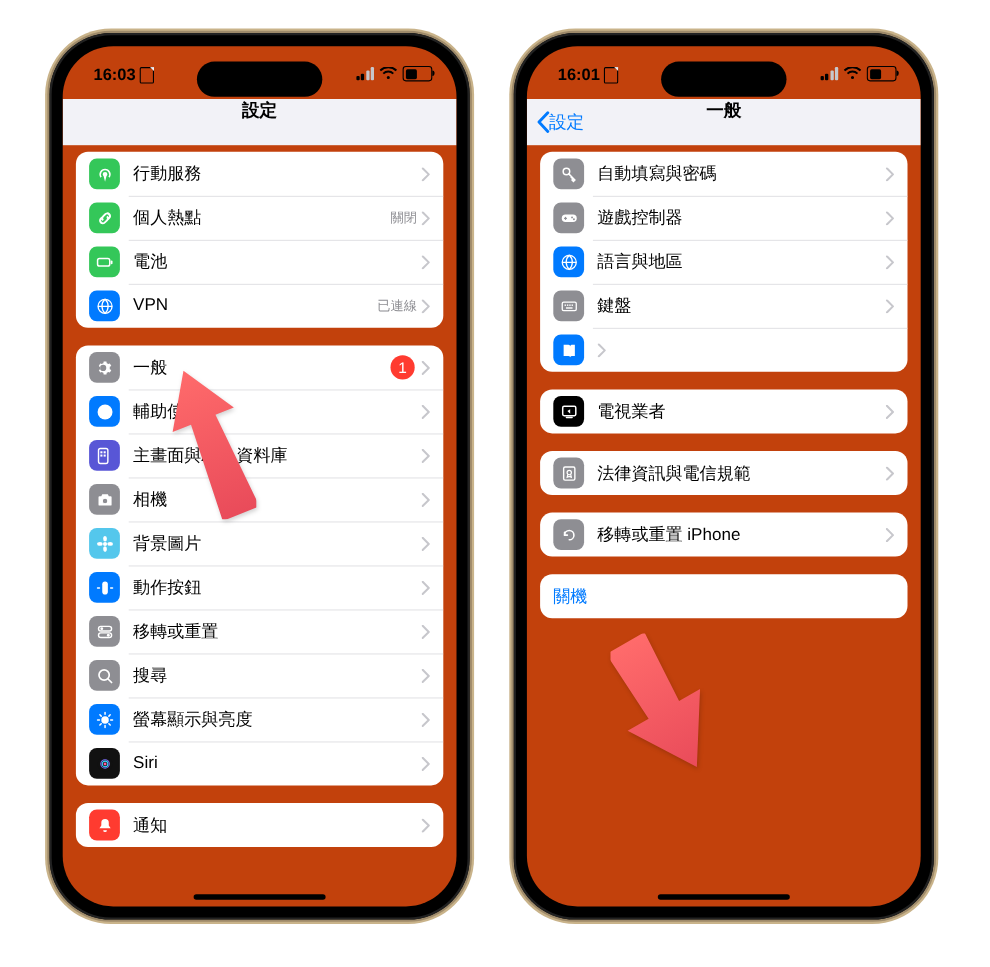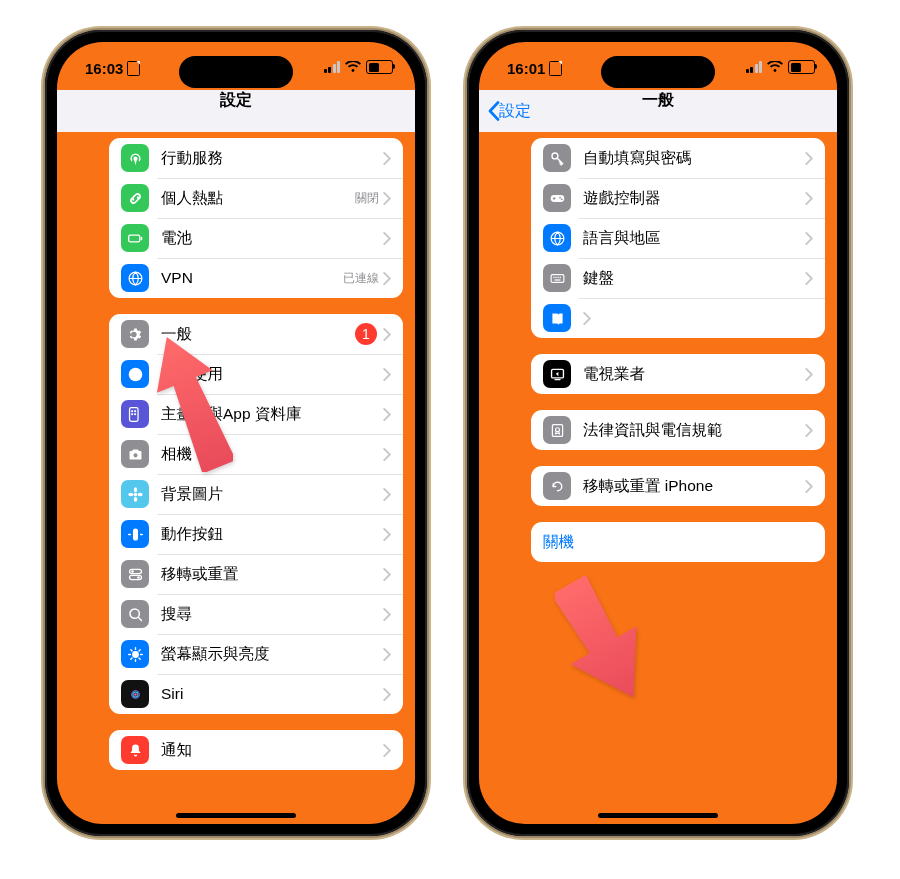--- a/index.html
+++ b/index.html
@@ -20,21 +20,21 @@
     box-shadow: 0 0 0 2px #9e8a6a, 0 0 0 4px #c9b38a, inset 0 0 0 2px #222;
     overflow: hidden;
   }
   .phone.left  { left: 45px;  top: 30px; }
   .phone.right { left: 467px; top: 30px; }
 
   .screen {
     position: absolute;
     inset: 12px;
     border-radius: 46px;
-    background: #f97316;
+    background: #c2410c;
     overflow: hidden;
     display: flex;
     flex-direction: column;
   }
   .island {
     position: absolute;
     top: 14px;
     left: 50%;
     transform: translateX(-50%);
     width: 114px;
@@ -115,21 +115,20 @@
     align-items: center;
     color: #007aff;
     font-weight: 400;
     font-size: 16px;
   }
   .nav-back svg{margin-right:-1px}
 
   .content {
     flex: 1;
     overflow: hidden;
-    padding-left: 40px;
   }
   .group {
     margin: 16px 12px 0 12px;
     background: #fff;
     border-radius: 11px;
     overflow: hidden;
   }
   .group.first { margin-top: 6px; }
   .row {
     min-height: 40px;

